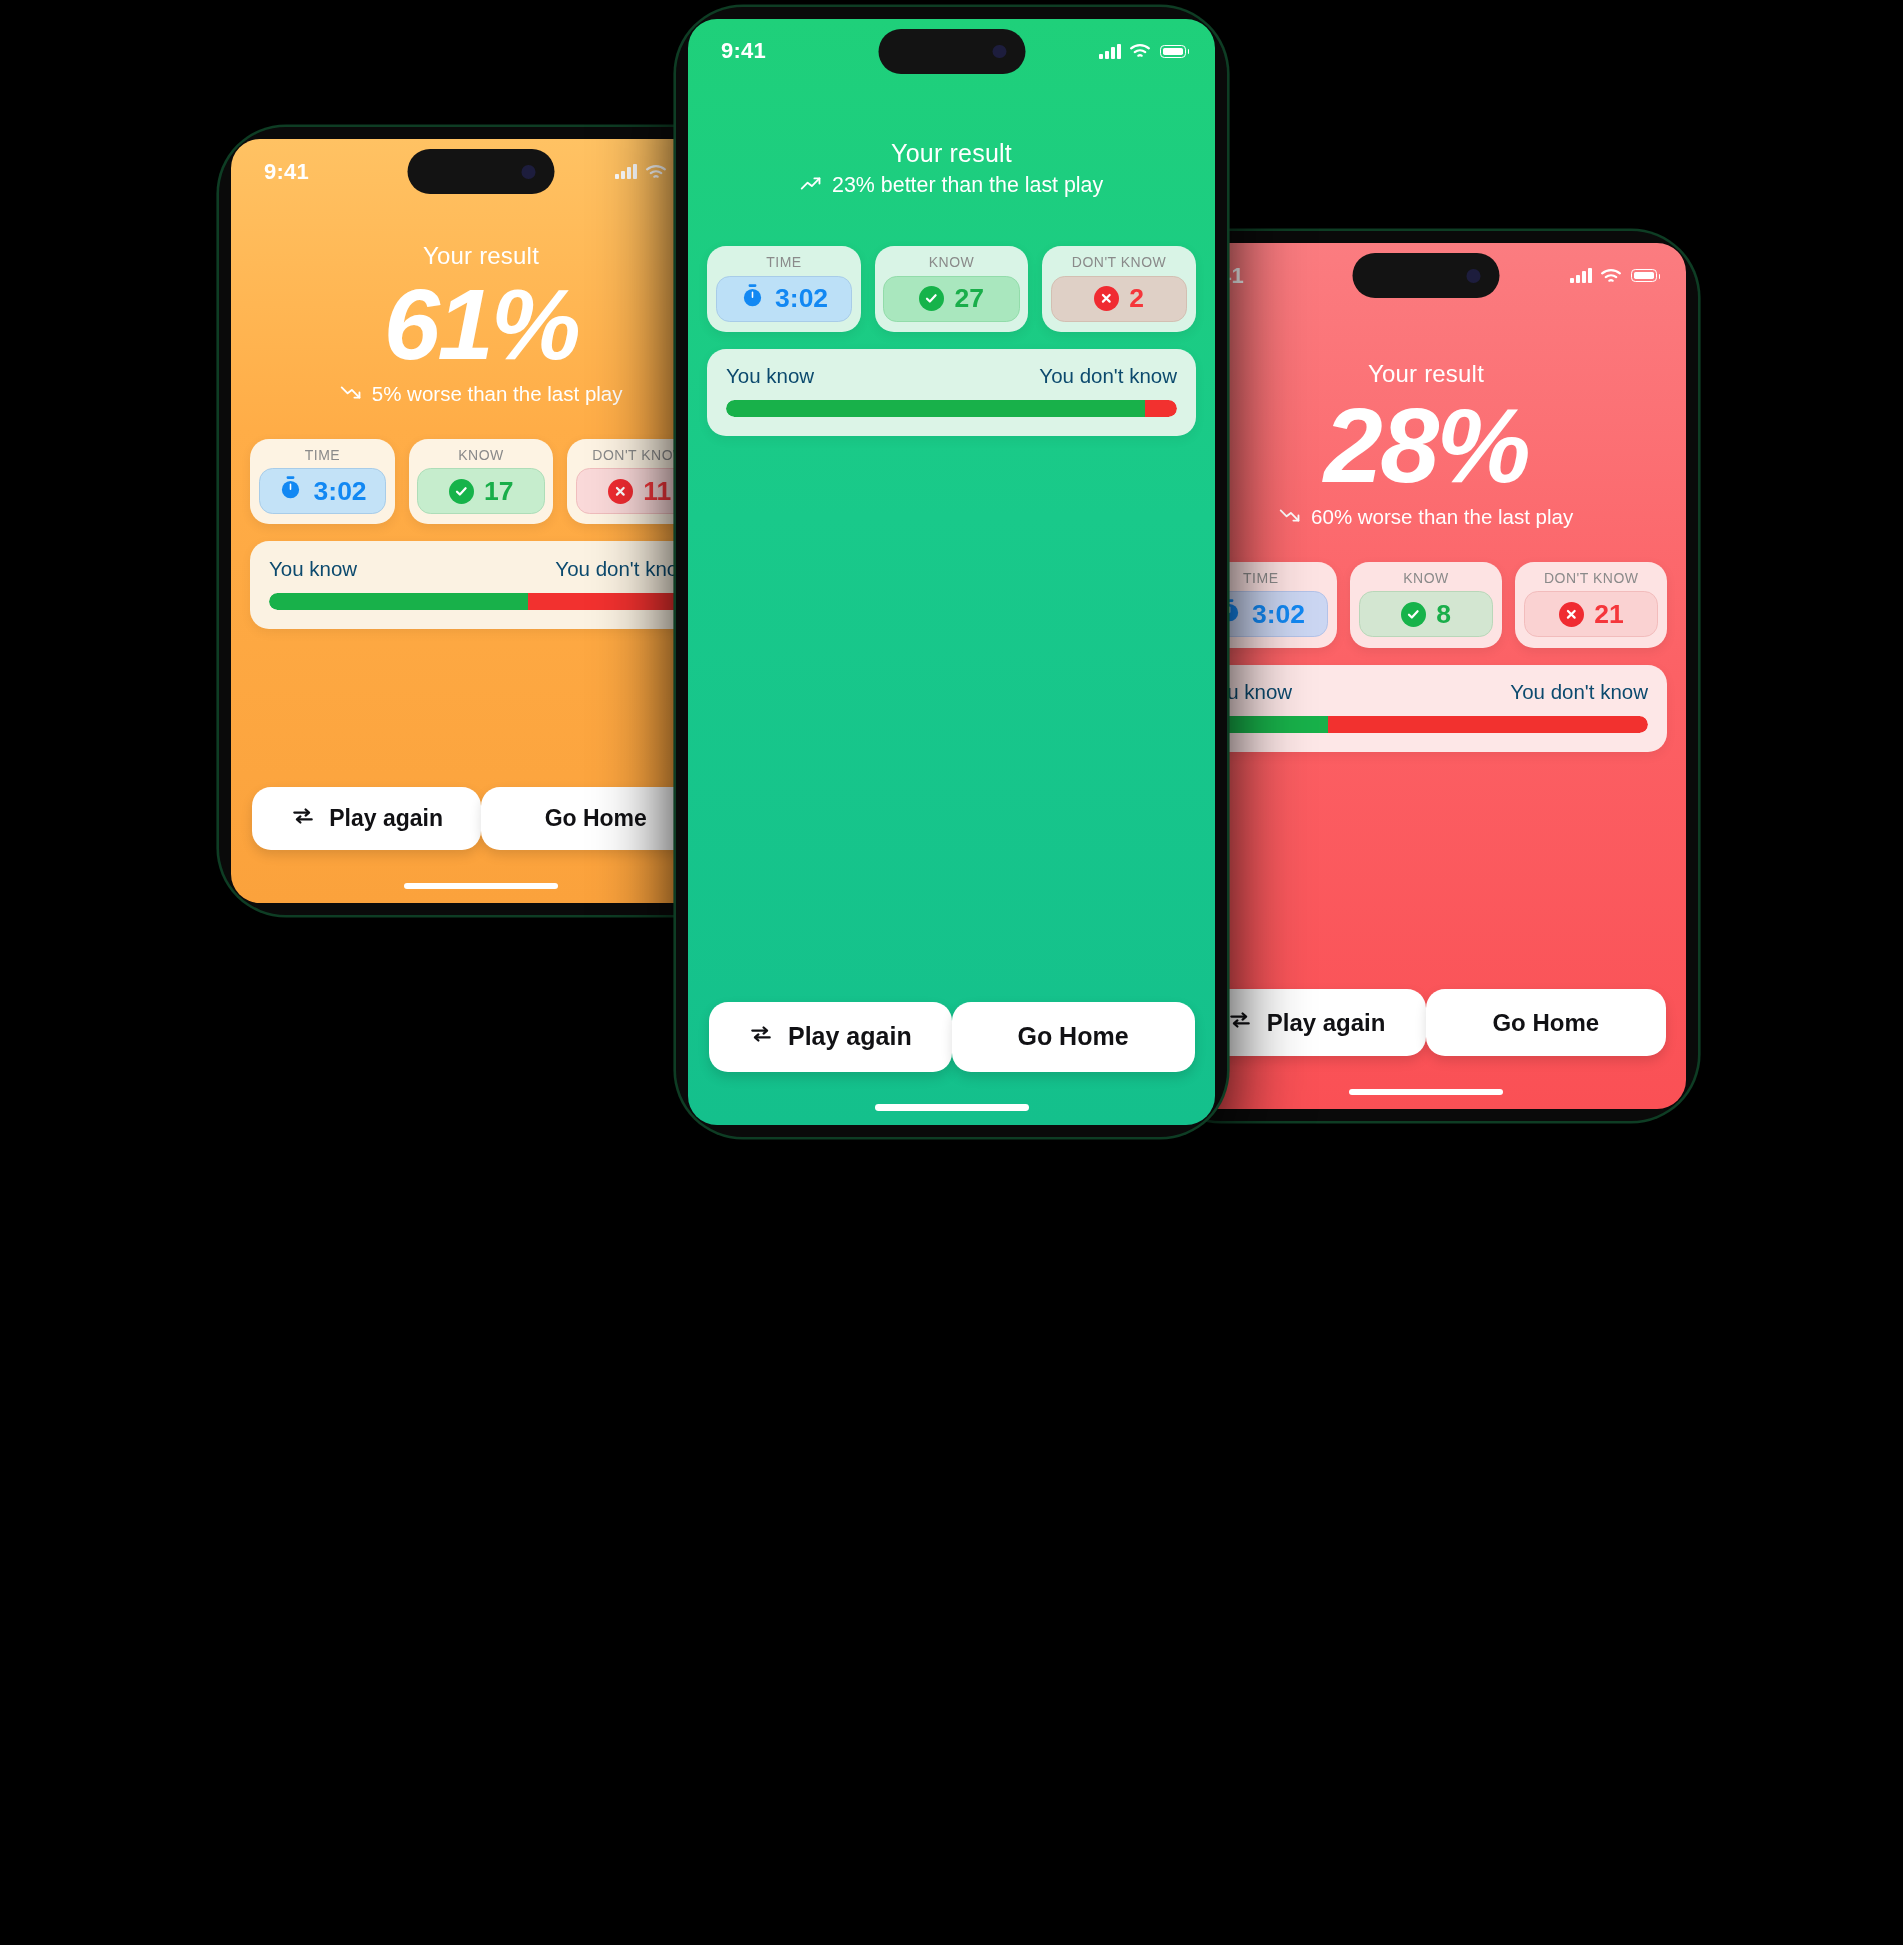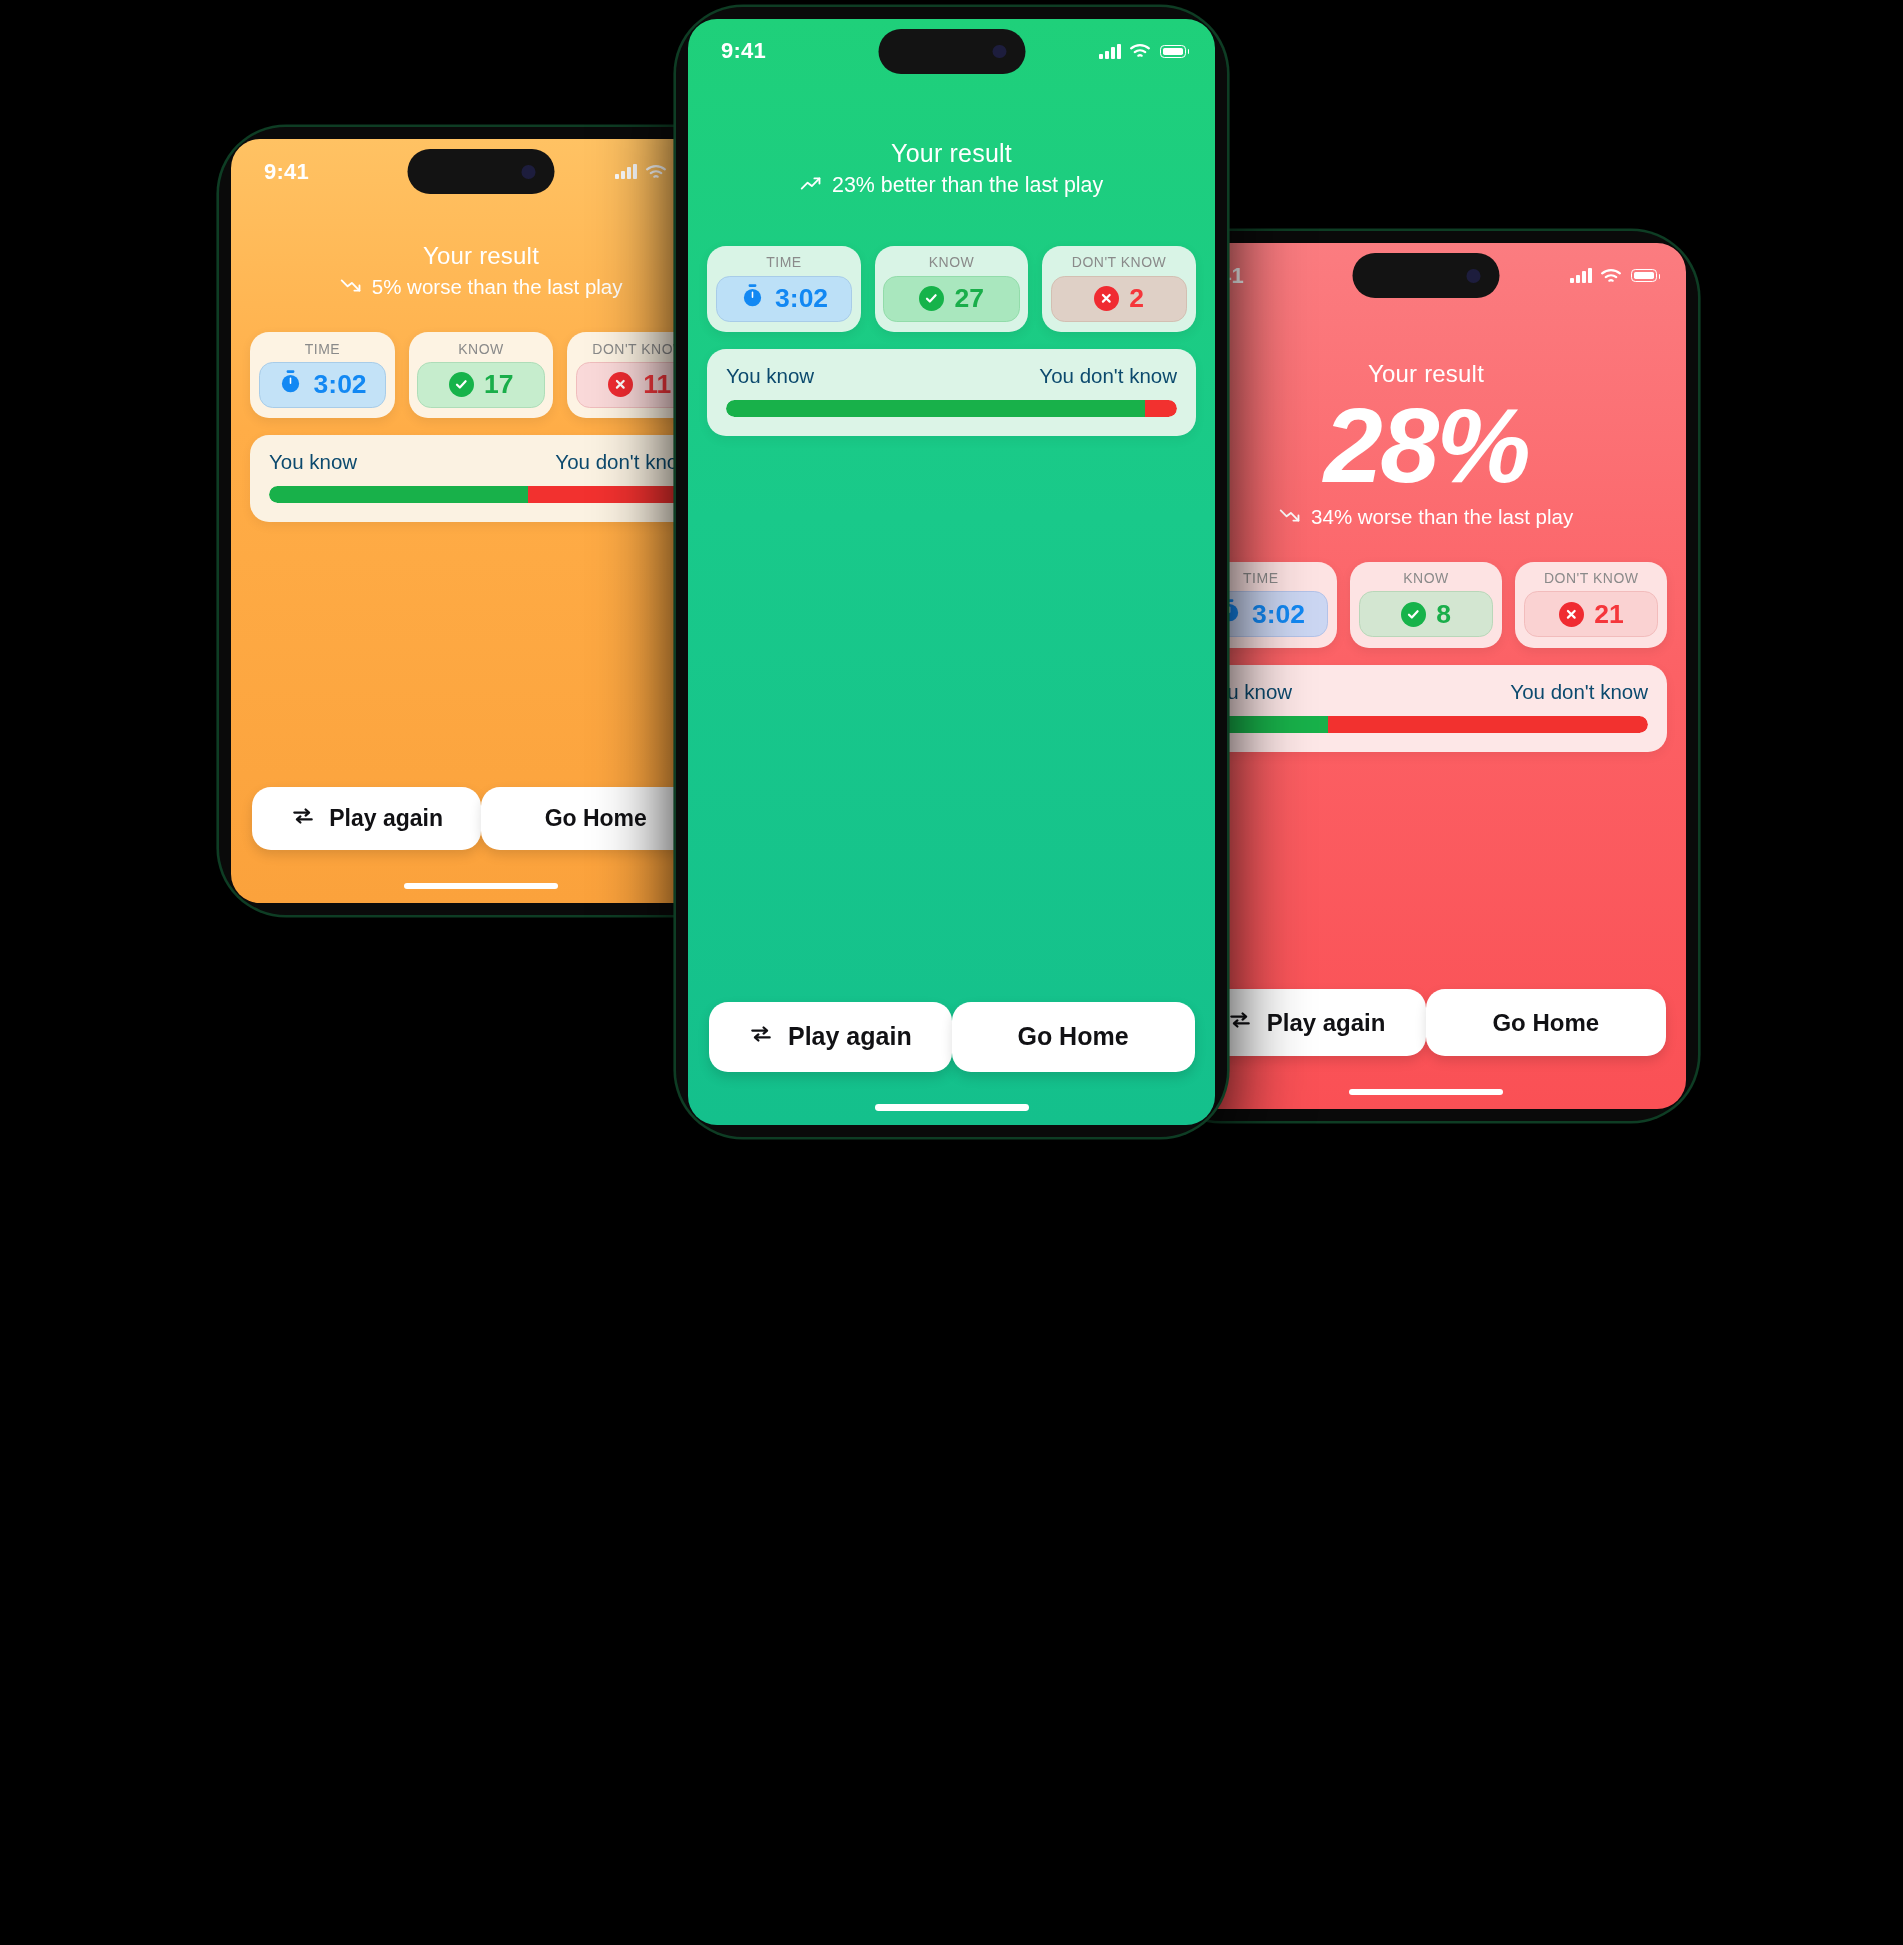--- a/index.html
+++ b/index.html
@@ -230,20 +230,21 @@
       <svg width="22" height="16.3" viewBox="0 0 26 19" fill="none" stroke="#fff" stroke-width="2.6" stroke-linecap="round">
               <path d="M2.5 6.2 A16 16 0 0 1 23.5 6.2"></path>
               <path d="M6.8 10.6 A10 10 0 0 1 19.2 10.6"></path>
               <path d="M11 14.9 A4 4 0 0 1 15 14.9"></path>
             </svg>
       <span class="batt"></span>
     </div>
   </div>
       <div class="result">
         <div class="result-label">Your result</div>
+        <div class="result-pct">61%</div>
         <div class="result-delta">
           <span><svg class="trend" viewBox="0 0 26 20" fill="none" stroke="currentColor" stroke-width="2.2" stroke-linecap="round" stroke-linejoin="round">
                 <path d="M2 4 L9 11 L14 7 L23 16"></path>
                 <path d="M17 16 L23 16 L23 10"></path>
               </svg></span>
           <span>5% worse than the last play</span>
         </div>
       </div>
       <div style="height:33px"></div>
       <div class="cards">
@@ -338,21 +339,21 @@
     </div>
   </div>
       <div class="result">
         <div class="result-label">Your result</div>
         <div class="result-pct">28%</div>
         <div class="result-delta">
           <span><svg class="trend" viewBox="0 0 26 20" fill="none" stroke="currentColor" stroke-width="2.2" stroke-linecap="round" stroke-linejoin="round">
                 <path d="M2 4 L9 11 L14 7 L23 16"></path>
                 <path d="M17 16 L23 16 L23 10"></path>
               </svg></span>
-          <span>34% worse than the last play</span>
+          <span>60% worse than the last play</span>
         </div>
       </div>
       <div style="height:33px"></div>
       <div class="cards">
     <div class="card">
       <div class="card-title">TIME</div>
       <div class="card-pill pill-time">
         <span><svg class="ic" viewBox="0 0 29 29">
                   <rect x="10" y="1.5" width="9" height="3" rx="1.2" fill="#1288F3"></rect>
                   <circle cx="14.5" cy="17" r="10" fill="#1288F3"></circle>

